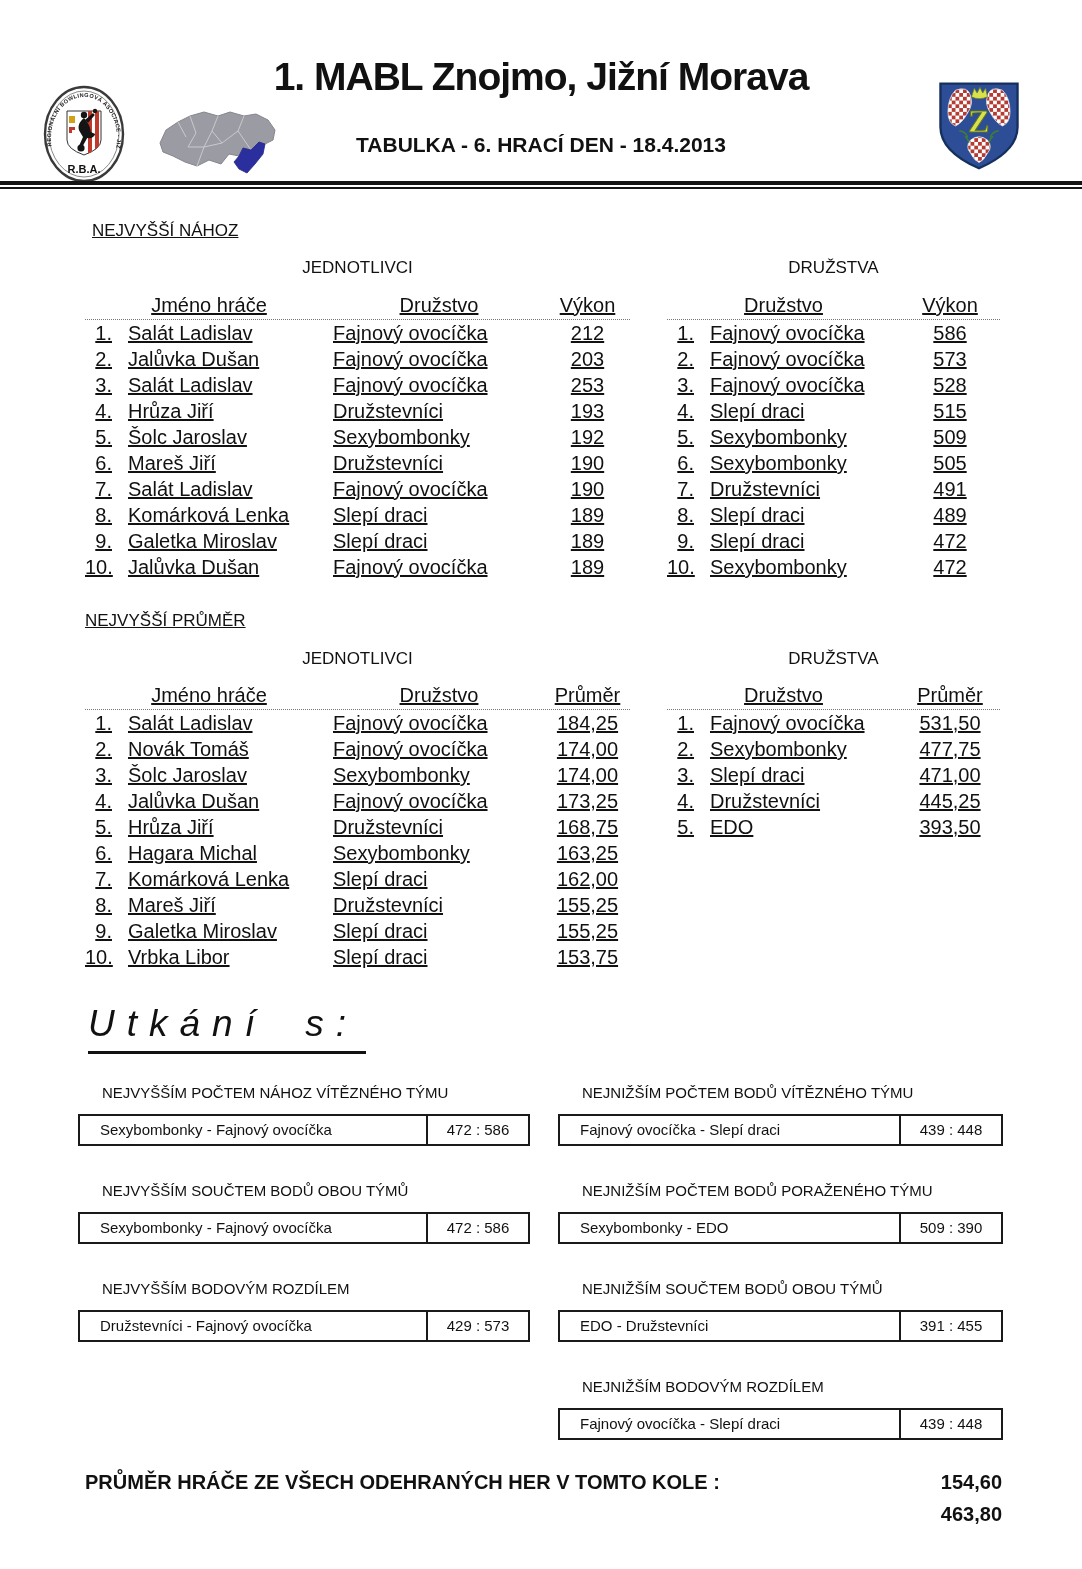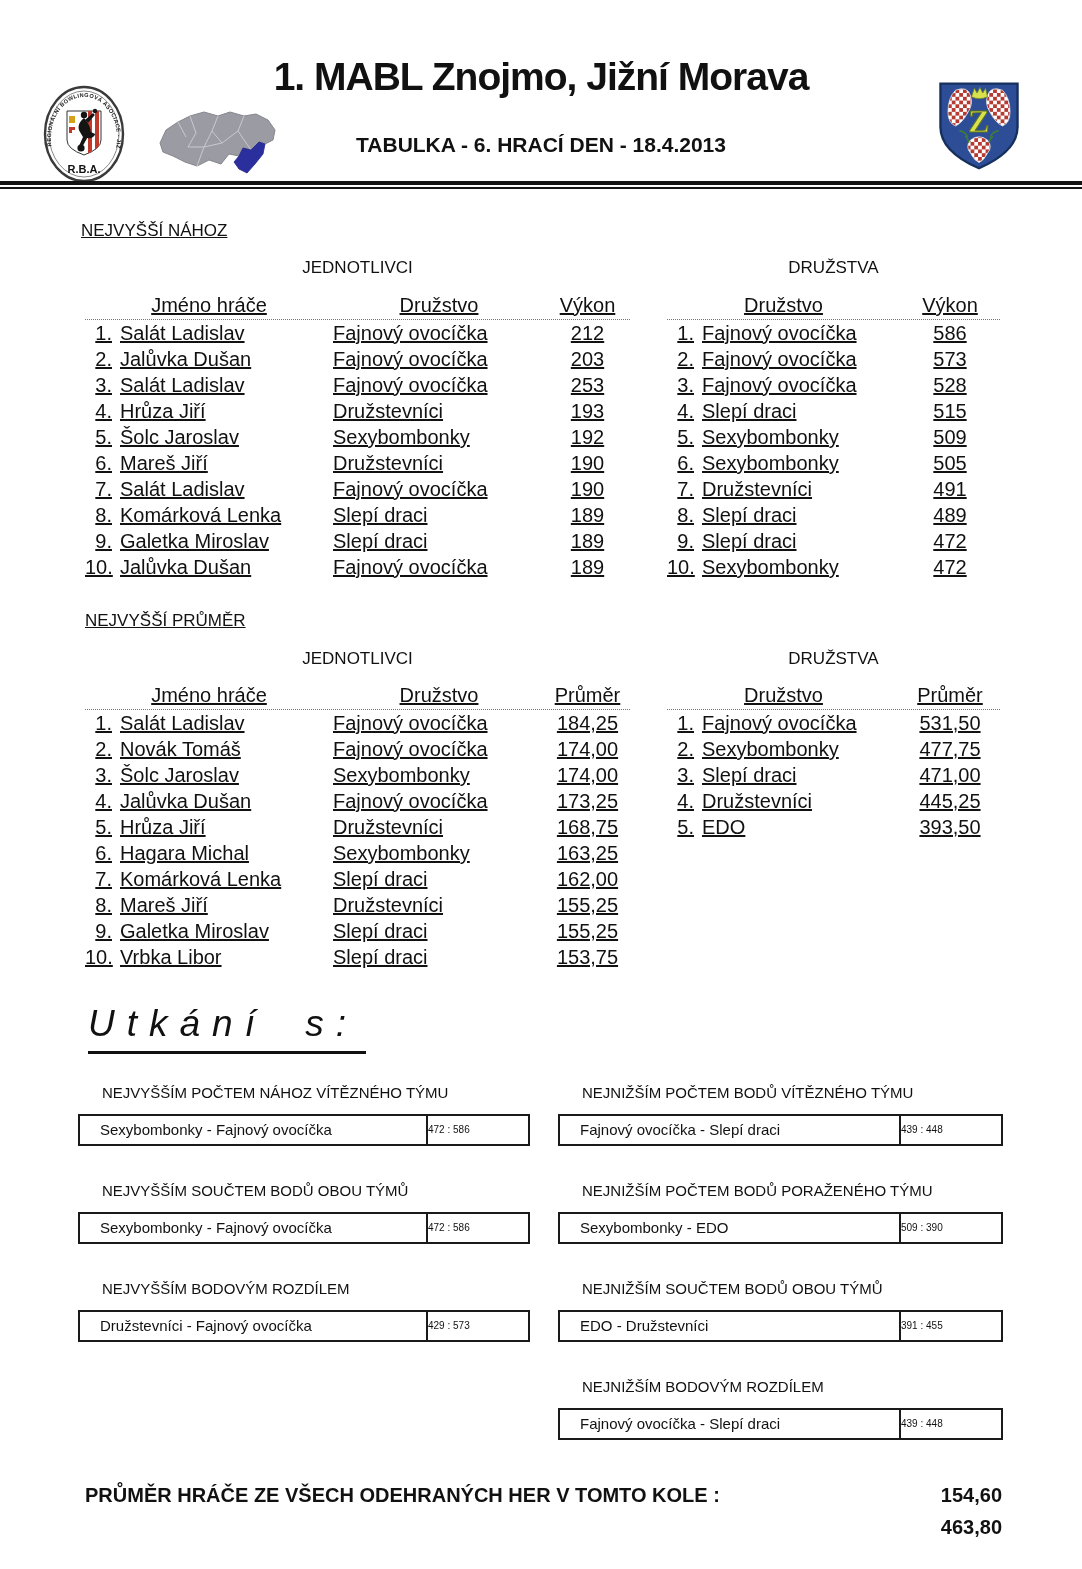--- a/index.html
+++ b/index.html
@@ -13,61 +13,61 @@
             font-size:21px;font-weight:bold;}
   .header-rule{position:absolute;top:181px;left:0;width:1082px;height:2px;background:#fff;
                border-top:4px solid #141414;border-bottom:2px solid #141414;}
   .logo{position:absolute;}
   .logo-rba{left:42px;top:84px;width:84px;height:100px;}
   .logo-map{left:152px;top:107px;width:126px;height:77px;}
   .logo-coat{left:936px;top:78px;width:86px;height:94px;}
 
   
   .sec-heading{position:absolute;font-size:17px;text-decoration:underline;}
-  .h-nahoz{left:81px;top:221px;}
+  .h-nahoz{left:92px;top:221px;}
   .h-prumer{left:85px;top:611px;}
   .tbl-title{position:absolute;font-size:17px;text-align:center;}
   .t-ind-1{left:85px;top:258px;width:545px;}
   .t-team-1{left:667px;top:258px;width:333px;}
   .t-ind-2{left:85px;top:649px;width:545px;}
   .t-team-2{left:667px;top:649px;width:333px;}
 
   
   .tbl{position:absolute;font-size:20px;text-decoration:underline;}
   .tbl-ind-1{left:85px;top:294px;width:545px;}
   .tbl-team-1{left:667px;top:294px;width:333px;}
   .tbl-ind-2{left:85px;top:684px;width:545px;}
   .tbl-team-2{left:667px;top:684px;width:333px;}
   .thead{display:grid;height:25px;line-height:22px;border-bottom:1px dotted #777;}
   .trow{display:grid;height:26px;line-height:26px;}
   .ind .thead,.ind .trow{grid-template-columns:248px 212px 85px;}
   .team .thead,.team .trow{grid-template-columns:233px 100px;}
   .thead .c{text-align:center;}
   .name-cell{display:flex;}
   .rank{width:27px;text-align:right;flex:none;}
-  .nm,.tm{margin-left:8px;white-space:nowrap;}
+  .nm,.tm{margin-left:16px;white-space:nowrap;}
   .team-cell{white-space:nowrap;}
   .value-cell{text-align:center;}
 
   
   .m-heading{position:absolute;left:88px;top:1003px;font-size:37px;font-weight:normal;
              font-style:italic;letter-spacing:12px;word-spacing:16px;
              border-bottom:3px solid #111;padding:0 8px 6px 0;}
   .mcol{position:absolute;top:1084px;}
   .mcol-left{left:78px;width:452px;}
   .mcol-right{left:558px;width:445px;}
   .mblock{margin-bottom:36px;}
   .mlabel{font-size:15px;height:18px;line-height:18px;margin:0 0 12px 24px;white-space:nowrap;}
   .mbox{display:flex;height:32px;box-sizing:border-box;border:2px solid #1a1a1a;}
   .mteams{flex:1;font-size:15px;line-height:28px;padding-left:20px;white-space:nowrap;overflow:hidden;}
-  .mscore{width:100px;flex:none;border-left:2px solid #1a1a1a;
-          font-size:10px;line-height:28px;margin-left:31px;}
+  .mscore{width:100px;flex:none;border-left:2px solid #1a1a1a;text-align:center;
+          font-size:15px;line-height:28px;margin-left:31px;}
 
   
-  .footer{position:absolute;left:85px;top:1466px;width:917px;margin-top:13px;}
+  .footer{position:absolute;left:85px;top:1466px;width:917px;}
   .frow{display:flex;height:32px;line-height:32px;font-size:20px;font-weight:bold;}
   .flabel{white-space:nowrap;}
   .fvalue{margin-left:auto;text-align:right;}
 </style>
 </head>
 <body>
 
 <div class="page">
 
   <svg class="logo logo-rba" viewBox="0 0 84 100">

